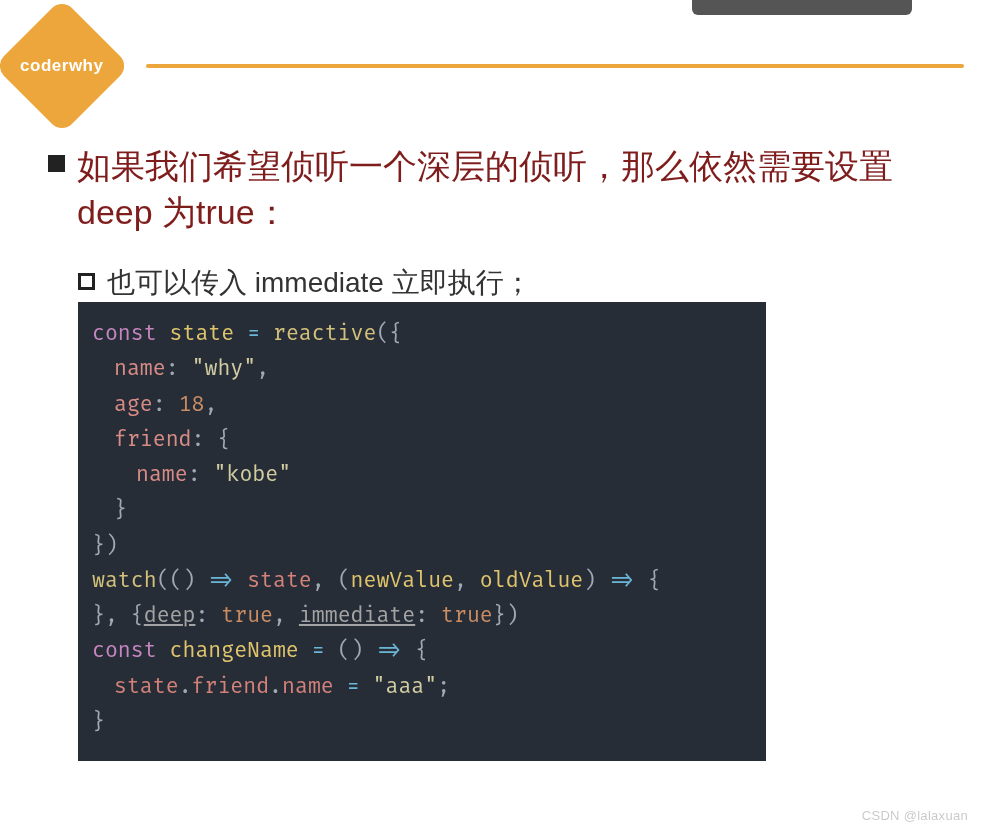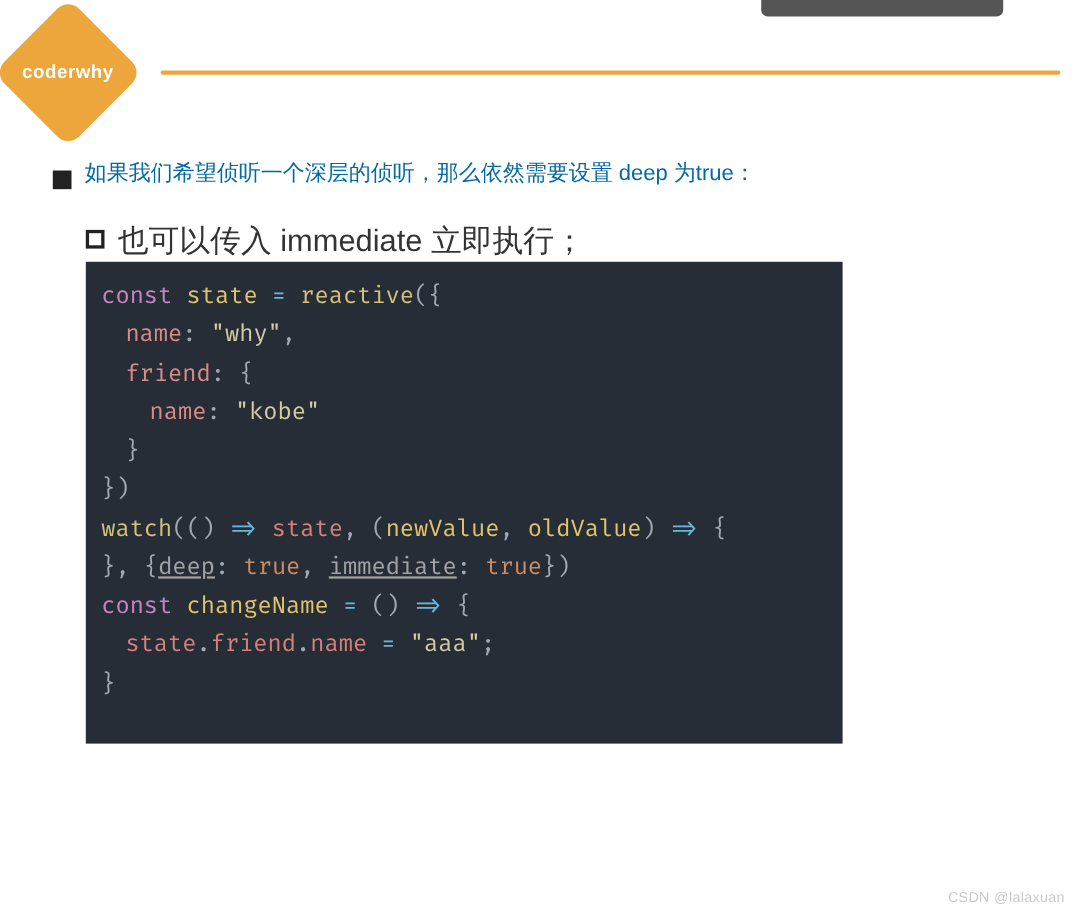--- a/index.html
+++ b/index.html
@@ -56,22 +56,22 @@
     .underline {
       height: 4px;
       background: #eda63b;
       width: 100%;
       border-radius: 2px;
     }
     .content { padding: 20px 30px 0 30px; }
     .b1 {
       display: flex;
       align-items: flex-start;
-      font-size: 20px;
-      color: #0369a1;
+      font-size: 34px;
+      color: #7f1d1d;
       margin-bottom: 28px;
       padding-left: 18px;
     }
     .sq-filled {
       display: inline-block;
       width: 17px; height: 17px;
       background: #222;
       margin-top: 11px;
       margin-right: 12px;
       flex-shrink: 0;
@@ -88,21 +88,21 @@
       width: 17px; height: 17px;
       border: 3px solid #222;
       margin-top: 9px;
       margin-right: 12px;
       flex-shrink: 0;
     }
     .code-block {
       background: #262d37;
       margin-left: 48px;
       width: 688px;
-      padding: 14px 14px 36px 14px;
+      padding: 14px 14px 22px 14px;
       font-family: "Fira Code", "Consolas", monospace;
       font-size: 21px;
       line-height: 1.68;
       filter: blur(0.4px);
     }
     .code-line { white-space: pre; color: #abb3c0; }
     .s-kw   { color: #c586c0; }       
     .s-var  { color: #e0c46c; }
     .s-op   { color: #6bb6d6; }
     .s-fn   { color: #d3c07a; }
@@ -146,20 +146,21 @@
     <span>如果我们希望侦听一个深层的侦听，那么依然需要设置 deep 为true：</span>
   </div>
   <div class="b2">
     <span class="sq-hollow"></span>
     <span>也可以传入 immediate 立即执行；</span>
   </div>
 
   <div class="code-block" id="code-block-target">
       <div class="code-line "><span class="s-kw">const</span><span> </span><span class="s-var">state</span><span> </span><span class="s-op">=</span><span> </span><span class="s-fn">reactive</span><span class="s-pun">(</span><span class="s-pun">{</span></div>
       <div class="code-line indent1"><span class="s-propred">name</span><span class="s-pun">:</span><span> </span><span class="s-str">"why"</span><span class="s-pun">,</span></div>
+      <div class="code-line indent1"><span class="s-propred">age</span><span class="s-pun">:</span><span> </span><span class="s-num">18</span><span class="s-pun">,</span></div>
       <div class="code-line indent1"><span class="s-propred">friend</span><span class="s-pun">:</span><span> </span><span class="s-pun">{</span></div>
       <div class="code-line indent2"><span class="s-propred">name</span><span class="s-pun">:</span><span> </span><span class="s-str">"kobe"</span></div>
       <div class="code-line indent1"><span class="s-pun">}</span></div>
       <div class="code-line "><span class="s-pun">}</span><span class="s-pun">)</span></div>
       <div class="code-line "><span></span></div>
       <div class="code-line "><span class="s-fn">watch</span><span class="s-pun">(</span><span class="s-pun">()</span><span> </span><span class="s-op">=&gt;</span><span> </span><span class="s-red">state</span><span class="s-pun">,</span><span> </span><span class="s-pun">(</span><span class="s-arg">newValue</span><span class="s-pun">,</span><span> </span><span class="s-arg">oldValue</span><span class="s-pun">)</span><span> </span><span class="s-op">=&gt;</span><span> </span><span class="s-pun">{</span></div>
       <div class="code-line "><span class="s-pun">}</span><span class="s-pun">,</span><span> </span><span class="s-pun">{</span><span class="s-prop">deep</span><span class="s-pun">:</span><span> </span><span class="s-num">true</span><span class="s-pun">,</span><span> </span><span class="s-prop">immediate</span><span class="s-pun">:</span><span> </span><span class="s-num">true</span><span class="s-pun">}</span><span class="s-pun">)</span></div>
       <div class="code-line "><span></span></div>
       <div class="code-line "><span class="s-kw">const</span><span> </span><span class="s-var">changeName</span><span> </span><span class="s-op">=</span><span> </span><span class="s-pun">()</span><span> </span><span class="s-op">=&gt;</span><span> </span><span class="s-pun">{</span></div>
       <div class="code-line indent1"><span class="s-red">state</span><span class="s-pun">.</span><span class="s-red">friend</span><span class="s-pun">.</span><span class="s-red">name</span><span> </span><span class="s-op">=</span><span> </span><span class="s-str">"aaa"</span><span class="s-pun">;</span></div>

